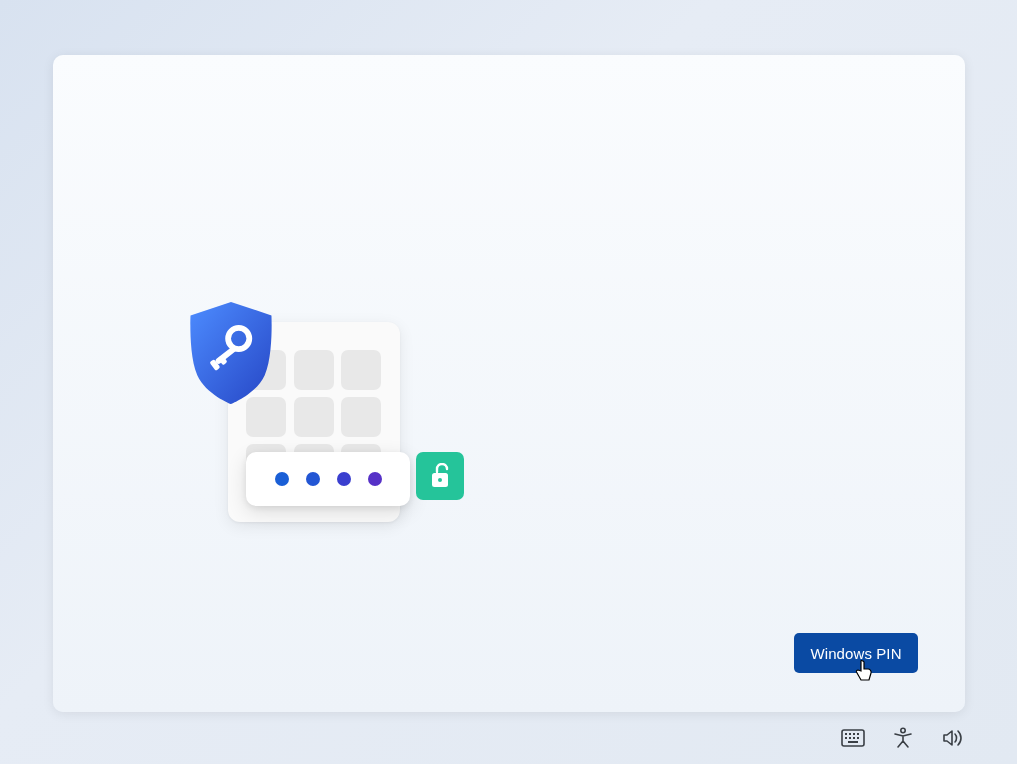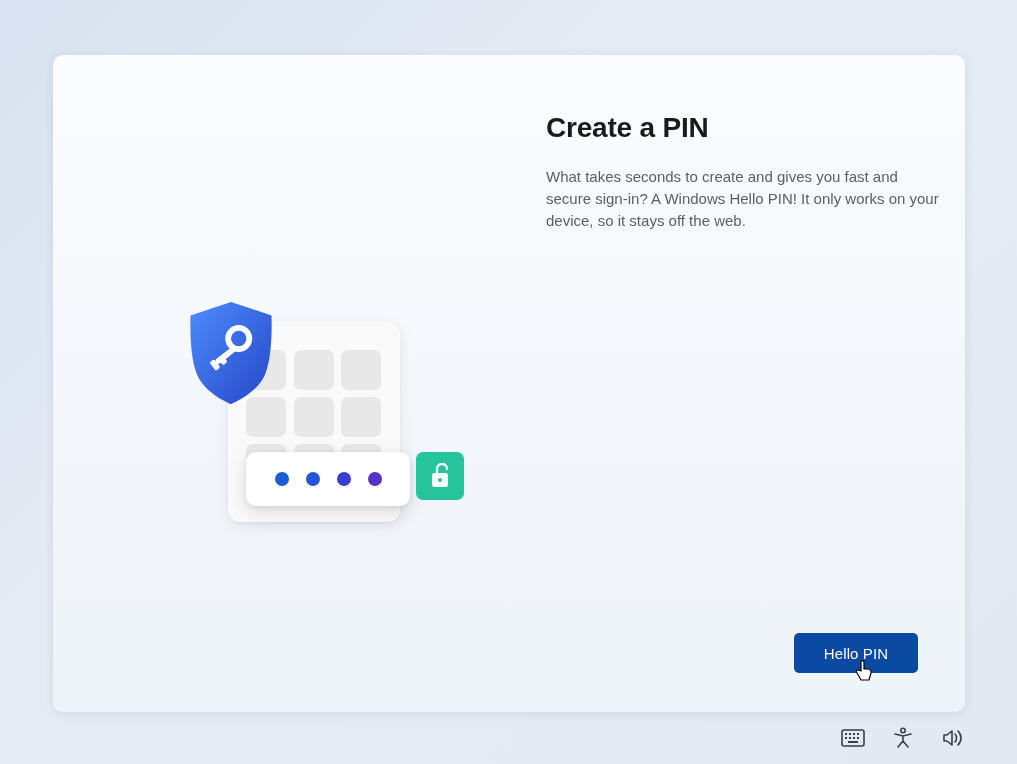--- a/index.html
+++ b/index.html
@@ -199,26 +199,22 @@
 
     <div class="lock-badge">
       <svg width="24" height="26" viewBox="0 0 24 26">
         <path d="M7 10 V7 a5 5 0 0 1 10 0" fill="none" stroke="#ffffff" stroke-width="2.4" stroke-linecap="round" transform="translate(2,-1)"></path>
         <rect x="4" y="10" width="16" height="14" rx="2.5" fill="#ffffff"></rect>
         <circle cx="12" cy="17" r="2" fill="#25c49a"></circle>
       </svg>
     </div>
   </div>
 
-  <div class="content">
-    <h1 class="title">Create a PIN</h1>
-    <p class="description">What takes seconds to create and gives you fast and secure sign-in? A Windows Hello PIN! It only works on your device, so it stays off the web.</p>
-  </div>
-
-  <button class="create-pin-btn">Hello PIN</button>
+
+  <button class="create-pin-btn">Windows PIN</button>
 
   <svg class="cursor" width="18" height="22" viewBox="0 0 18 22">
     <path d="M6 2 L6 12 L3 11 C2 11 1 12 1.5 13 L6 21 L14 21 L16 14 C16.5 12 15 10 13 10 L9 10 L9 3 C9 2 6 1 6 2 Z" fill="#ffffff" stroke="#000000" stroke-width="1.2"></path>
   </svg>
 
 </div>
 
 <div class="bottom-icons">
   <div class="bottom-icon">
     <svg width="24" height="18" viewBox="0 0 24 18">

